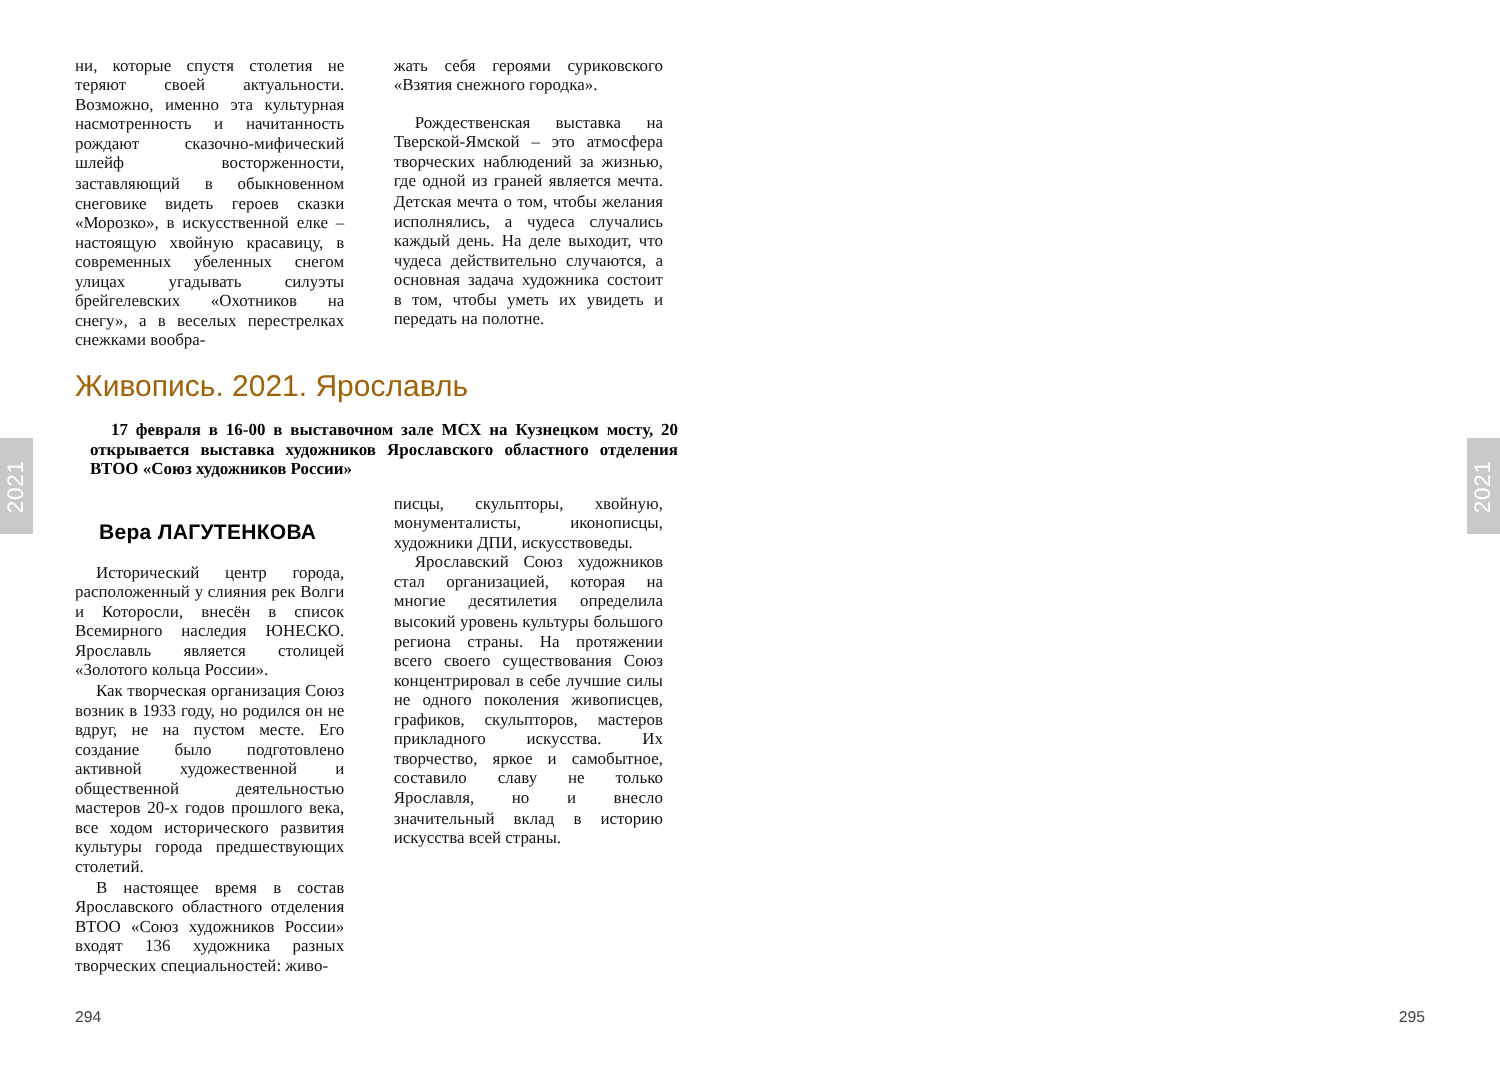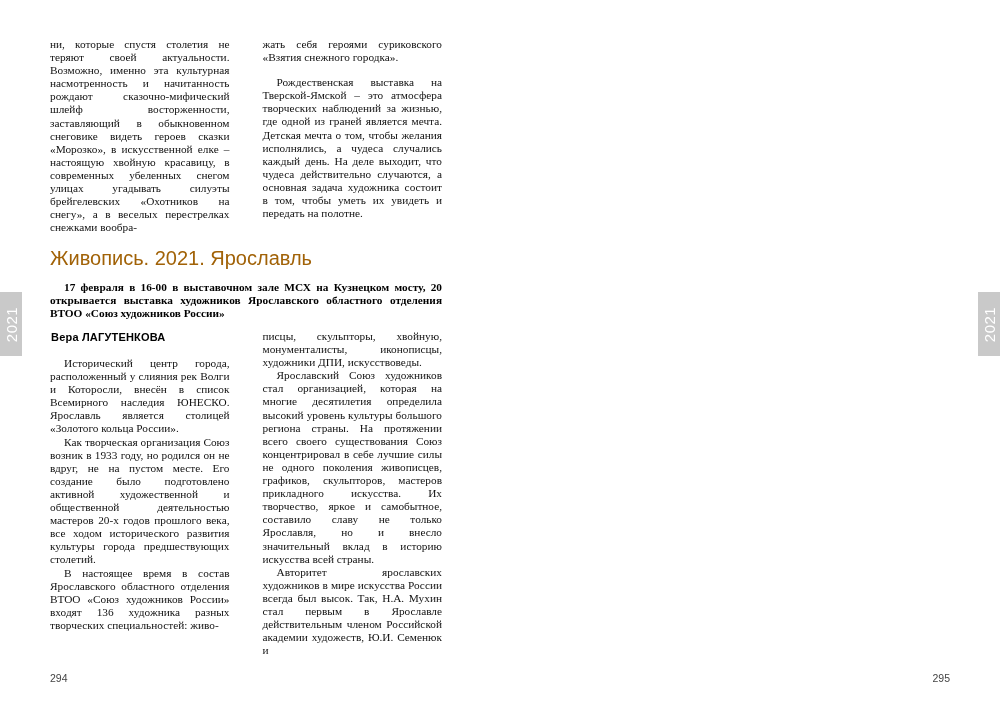--- a/index.html
+++ b/index.html
@@ -63,24 +63,24 @@
     margin: 0;
     font-size: 11.3px;
     line-height: 13.2px;
     text-align: justify;
     font-weight: bold;
     text-indent: 14px;
     color: #000;
   }
   .author {
     font-family: "Liberation Sans", sans-serif;
-    font-size: 11px;
+    font-size: 14px;
     font-weight: bold;
     color: #000;
-    margin: 1px;
+    margin: 16px;
     letter-spacing: 0.2px;
   }
   .section-title {
     font-family: "Liberation Sans", sans-serif;
     color: #a16207;
     font-size: 20px;
     line-height: 24px;
     font-weight: normal;
     margin: 0;
   }
@@ -119,35 +119,34 @@
       <div class="col">
         <p class="body noindent">жать себя героями суриковского «Взятия снежного городка».</p>
         <p class="body" style="margin-top:12px;">Рождественская выставка на Тверской-Ямской – это атмосфера творческих наблюдений за жизнью, где одной из граней является мечта. Детская мечта о том, чтобы желания исполнялись, а чудеса случались каждый день. На деле выходит, что чудеса действительно случаются, а основная задача художника состоит в том, чтобы уметь их увидеть и передать на полотне.</p>
       </div>
     </div>
 
     <div style="position:absolute; left:50px; top:246px; width:392px;">
       <h2 class="section-title">Живопись. 2021. Ярославль</h2>
     </div>
 
-    <div style="position:absolute; left:50px; top:281px; width:392px;">
+    <div style="position:absolute; left:60px; top:281px; width:392px;">
       <p class="lead">17 февраля в 16-00 в выставочном зале МСХ на Кузнецком мосту, 20 открывается выставка художников Ярославского областного отделения ВТОО «Союз художников России»</p>
     </div>
 
     <div class="cols" style="left:50px; top:330px; width:392px;">
       <div class="col">
         <p class="author" style="margin-bottom:14px;">Вера ЛАГУТЕНКОВА</p>
         <p class="body">Исторический центр города, расположенный у слияния рек Волги и Которосли, внесён в список Всемирного наследия ЮНЕСКО. Ярославль является столицей «Золотого кольца России».</p>
         <p class="body">Как творческая организация Союз возник в 1933 году, но родился он не вдруг, не на пустом месте. Его создание было подготовлено активной художественной и общественной деятельностью мастеров 20-х годов прошлого века, все ходом исторического развития культуры города предшествующих столетий.</p>
         <p class="body">В настоящее время в состав Ярославского областного отделения ВТОО «Союз художников России» входят 136 художника разных творческих специальностей: живо-</p>
       </div>
       <div class="col">
         <p class="body noindent">писцы, скульпторы, хвойную, монументалисты, иконописцы, художники ДПИ, искусствоведы.</p>
         <p class="body">Ярославский Союз художников стал организацией, которая на многие десятилетия определила высокий уровень культуры большого региона страны. На протяжении всего своего существования Союз концентрировал в себе лучшие силы не одного поколения живописцев, графиков, скульпторов, мастеров прикладного искусства. Их творчество, яркое и самобытное, составило славу не только Ярославля, но и внесло значительный вклад в историю искусства всей страны.</p>
-        <p class="body">Авторитет ярославских художников в мире искусства России всегда был высок. Так, Н.А. Мухин стал первым в Ярославле действительным членом Российской академии художеств, Ю.И. Семенюк и</p>
       </div>
     </div>
 
     <div class="folio folio-left">294</div>
   </div>
 
   <div class="page page-right">
 
     <div class="year-tab year-tab-right">
       <span>2021</span>

